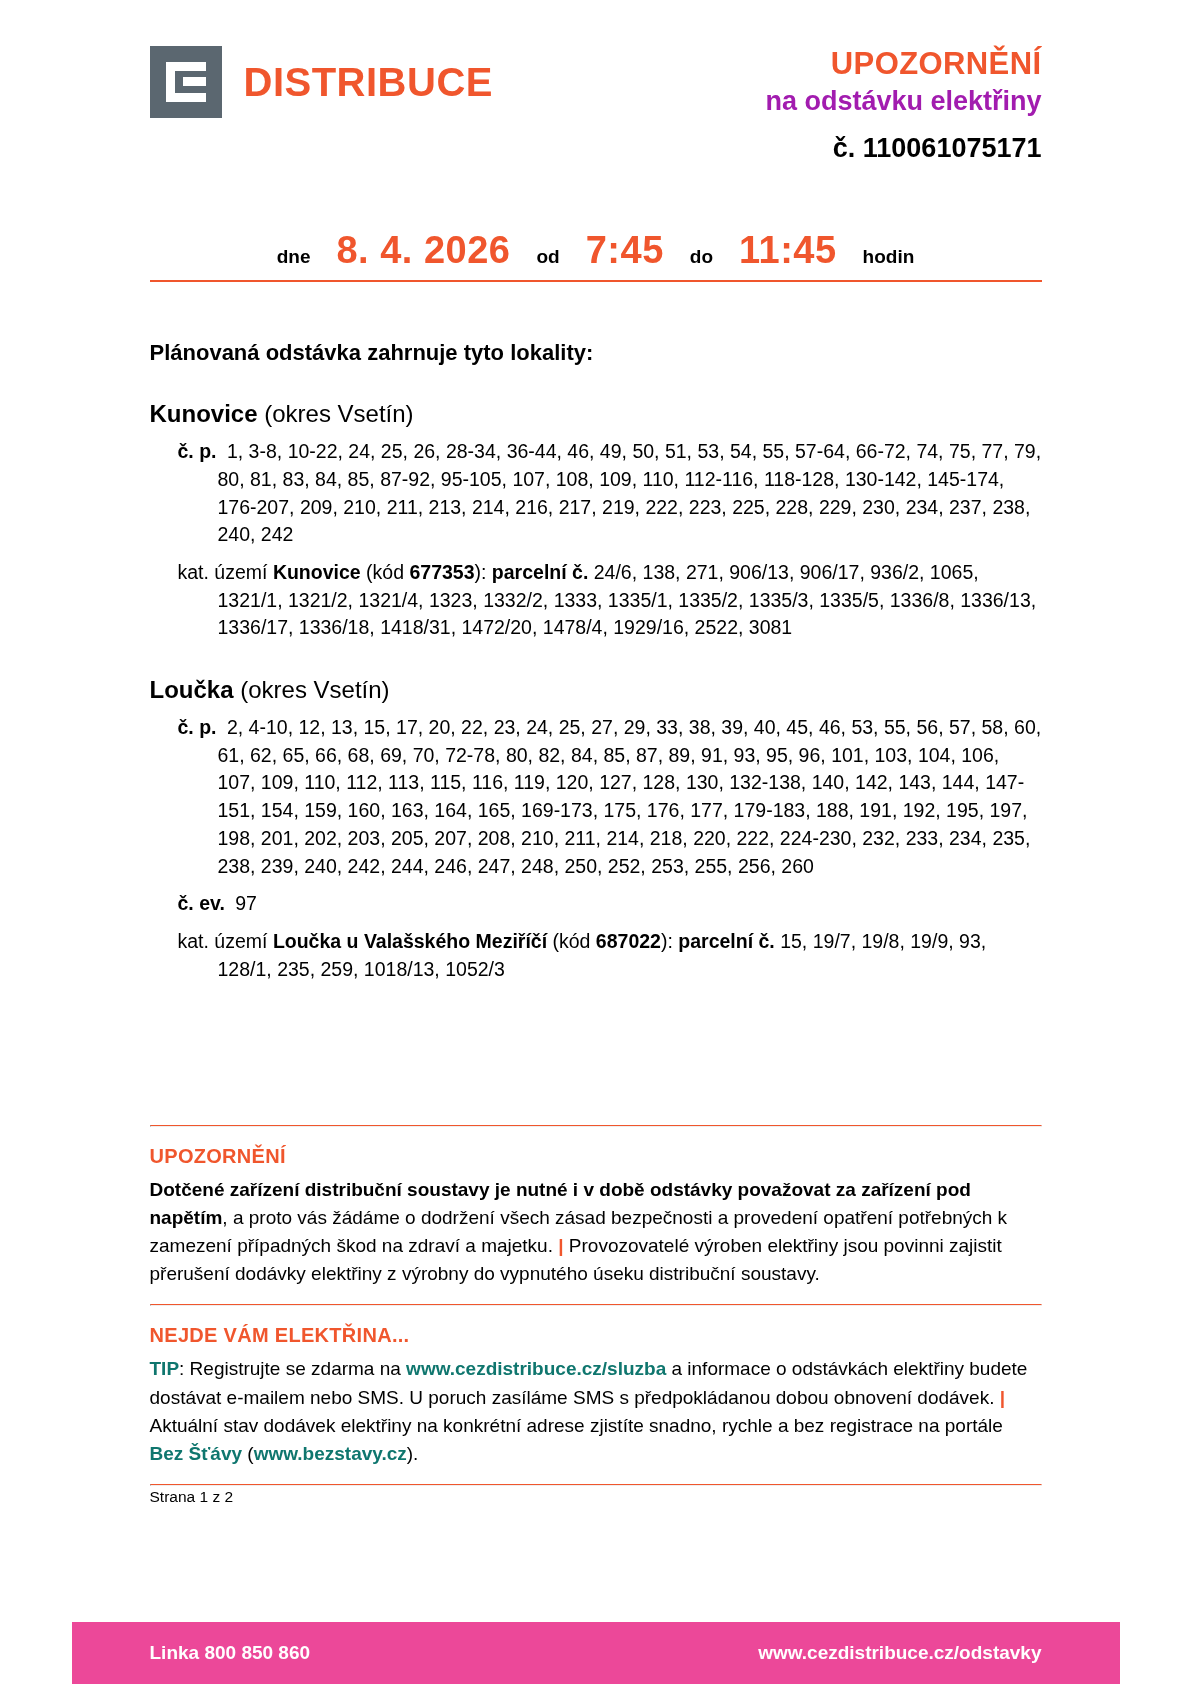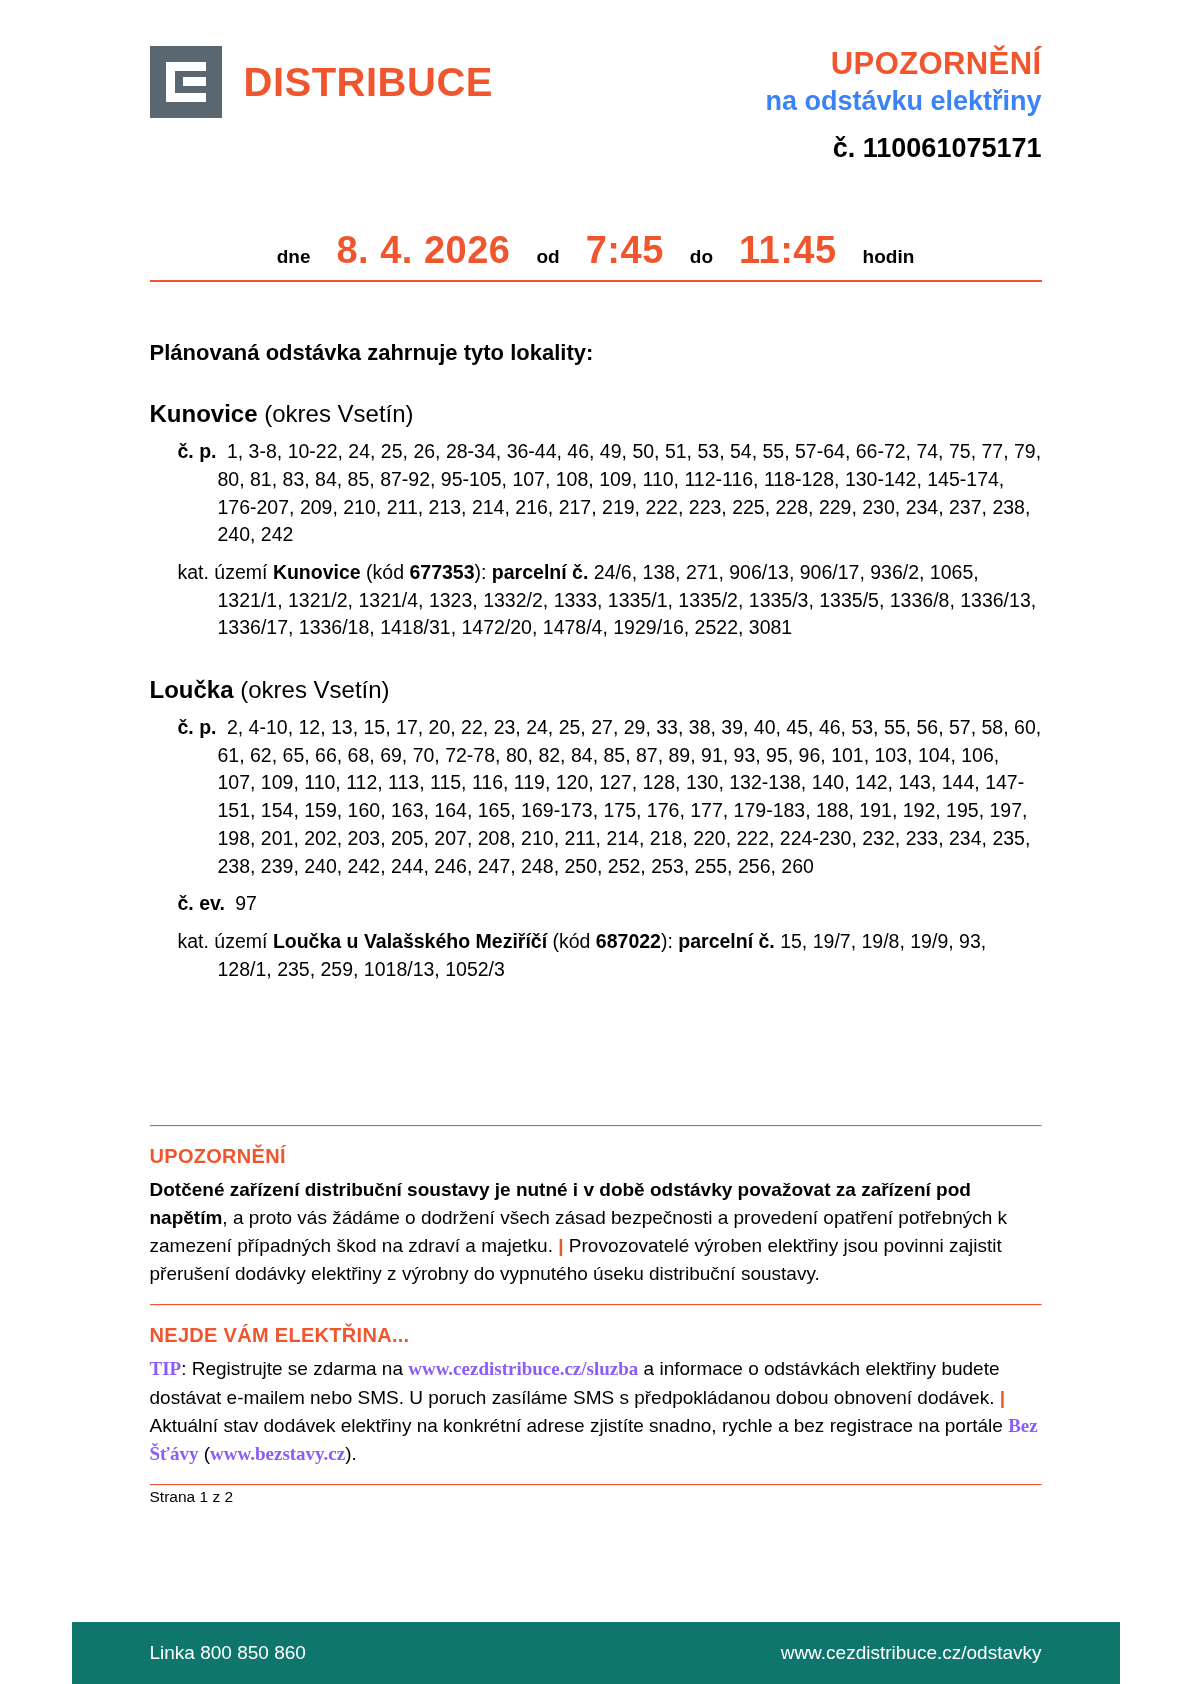--- a/index.html
+++ b/index.html
@@ -68,21 +68,21 @@
   }
   .doc-title {
     font-size: 31px;
     font-weight: bold;
     color: #f0562d;
     letter-spacing: 0.4px;
   }
   .doc-subtitle {
     font-size: 27px;
     font-weight: bold;
-    color: #3b82f6;
+    color: #a21caf;
     margin-top: 3px;
   }
   .doc-number {
     font-size: 27px;
     font-weight: bold;
     color: #000000;
     margin-top: 16px;
   }
 
   
@@ -158,46 +158,46 @@
     font-size: 20px;
     letter-spacing: 0.3px;
   }
   .notice-body {
     margin-top: 8px;
     font-size: 19px;
     line-height: 1.48;
   }
   .notice-body b { font-weight: bold; }
   .sep { color: #f0562d; font-weight: bold; }
-  .orange { color: #8b5cf6; font-weight: bold; font-family: Liberation Serif, serif; }
+  .orange { color: #0f766e; font-weight: bold; }
 
   
   .pubinfo {
     position: absolute;
     left: 0;
     right: 0;
     top: 1488px;
     display: flex;
     justify-content: space-between;
     font-size: 15.5px;
   }
   .footer-bar {
     position: absolute;
     left: 0;
     right: 0;
     bottom: 0;
     height: 62px;
-    background: #0f766e;
+    background: #ec4899;
     display: flex;
     align-items: center;
     justify-content: space-between;
     padding: 0 78px;
     box-sizing: border-box;
     color: #ffffff;
-    font-weight: normal;
+    font-weight: bold;
     font-size: 19px;
   }
 </style>
 </head>
 <body>
 
 <div class="page">
   <div class="content">
 
     <div class="header">

